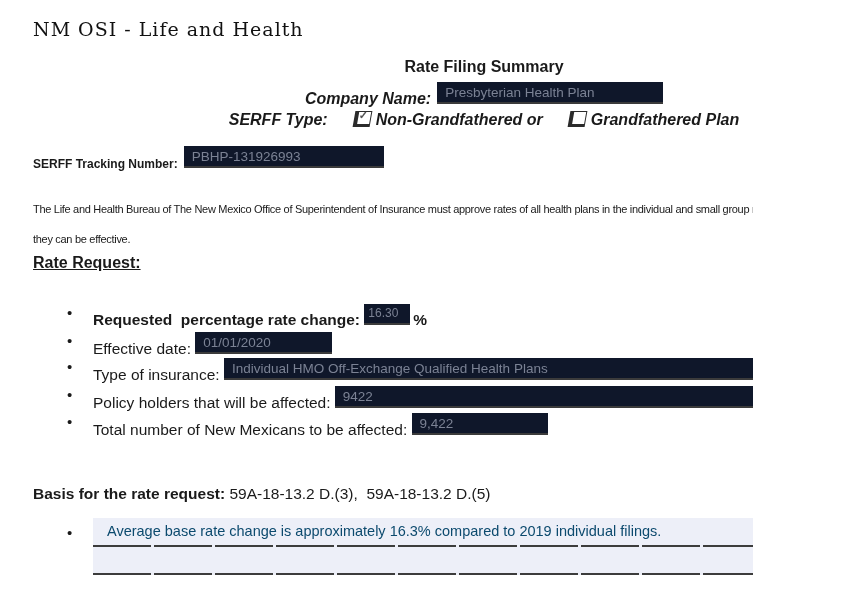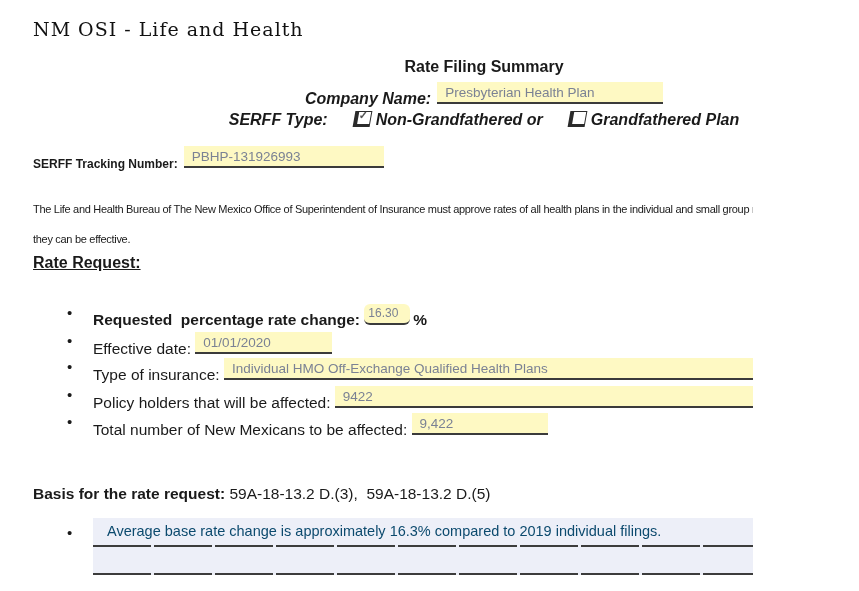--- a/index.html
+++ b/index.html
@@ -12,28 +12,28 @@
   .hdr-left{position:absolute; left:33px; top:18px; font-size:19px;}
   .hdr-right{position:absolute; left:755px; top:26px; font-size:15px;}
 
   .center-col{position:absolute; left:109px; top:58px; width:750px; text-align:center;}
   .doc-title{font-size:16px; font-weight:bold; margin-bottom:6px;}
   .row-center{margin-bottom:3px; white-space:nowrap;}
   .lbl-bi{font-weight:bold; font-style:italic; font-size:16px;}
   .lbl-b{font-weight:bold; font-size:12px;}
 
   .field{
-    display:inline-block; background:#fef9c3; color:#7b8294;
+    display:inline-block; background:#0f172a; color:#7b8294;
     font-size:13.5px; line-height:17px; padding:2px 6px 1px 8px;
     border-bottom:2px solid #3b3b3b; vertical-align:baseline;
     box-sizing:border-box; white-space:nowrap; overflow:hidden; text-align:left;
   }
   .f-company{width:226px; margin-left:6px;}
   .f-serff{width:200px; margin-left:6px;}
-  .f-pct{width:46px; font-size:12px; padding:1px 4px;border-radius:6px;}
+  .f-pct{width:46px; font-size:12px; padding:1px 4px;}
   .f-date{width:137px;}
   .f-type{width:555px;}
   .f-policy{width:428px;}
   .f-total{width:136px;}
 
   
   .cb{
     display:inline-block; position:relative; width:12px; height:12px;
     background:#fff; border:1.5px solid #2b2b2b; border-left:4px solid #2b2b2b;
     border-bottom:3px solid #2b2b2b; transform:skewX(-10deg);

